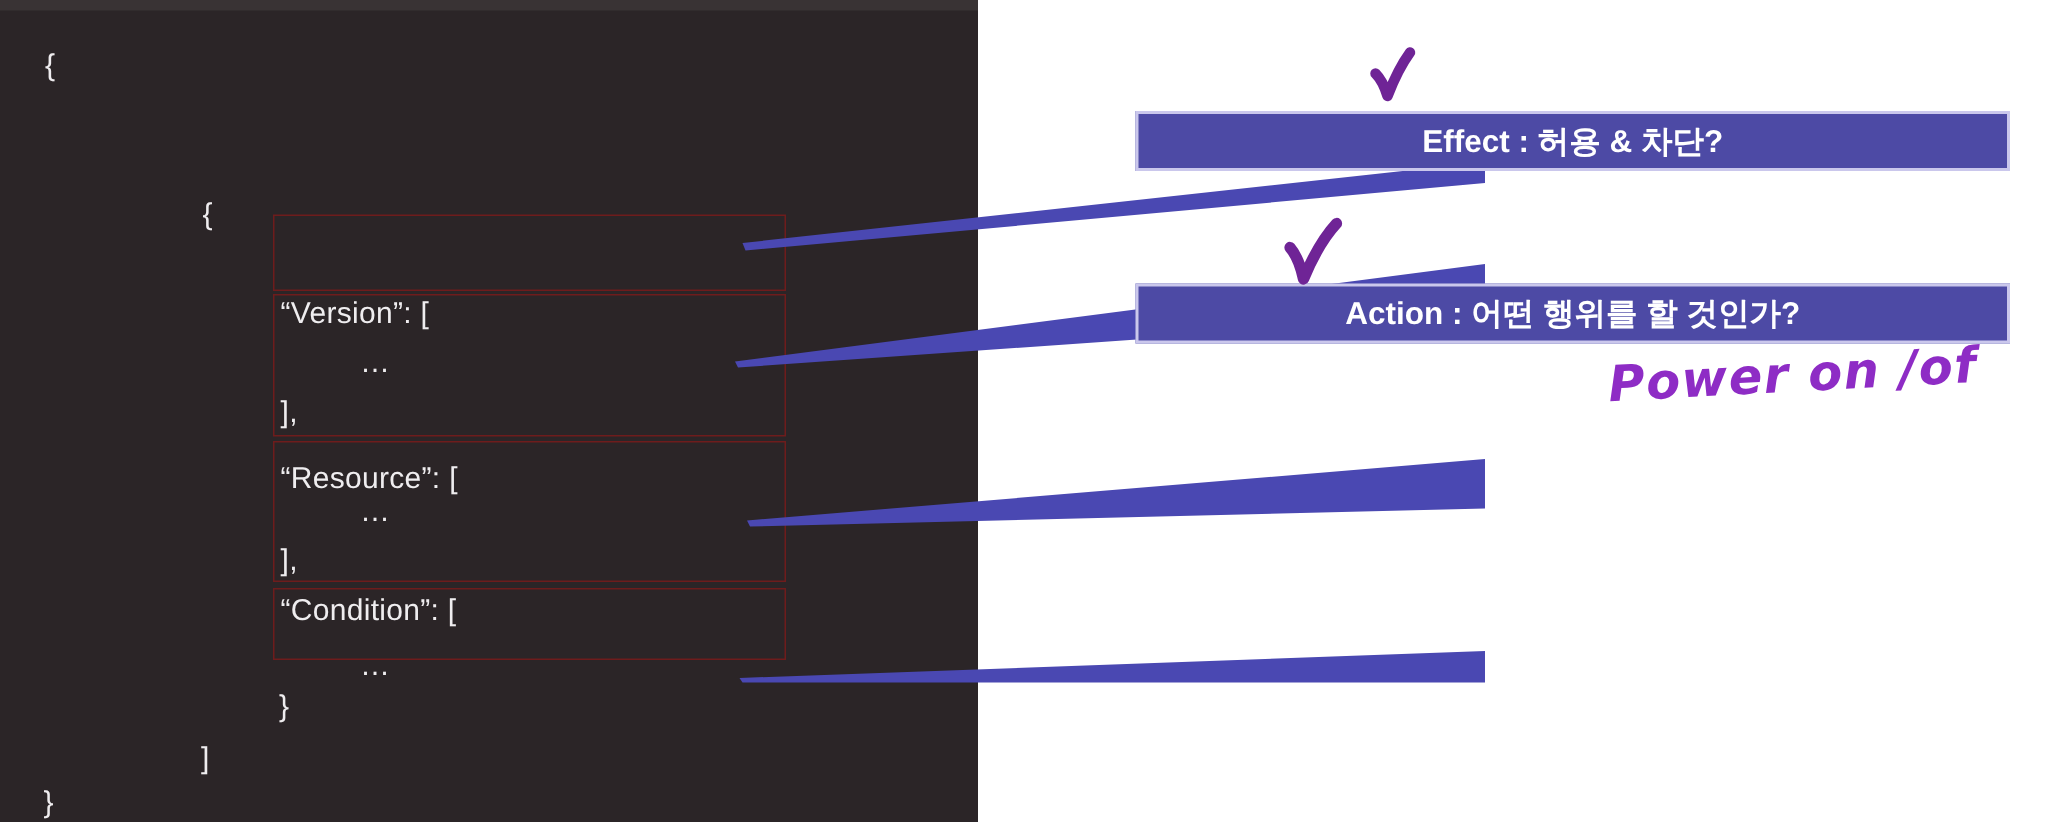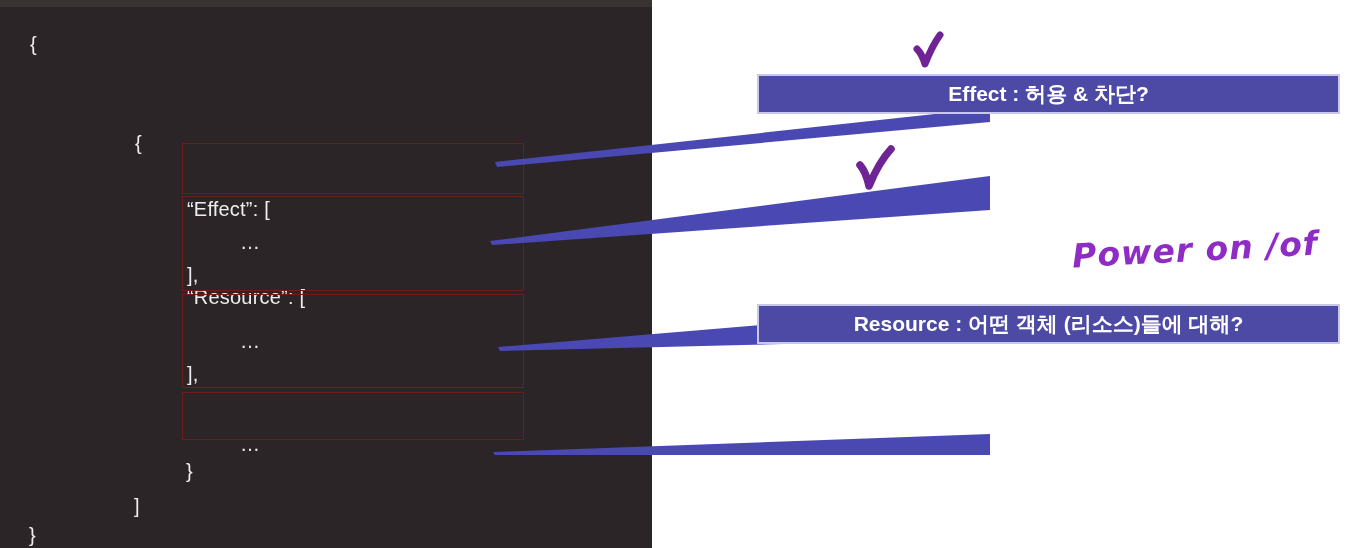--- a/index.html
+++ b/index.html
@@ -47,26 +47,27 @@
   }
 </style>
 </head>
 <body>
 
 <div class="stage">
 
   <div class="code-panel">
     <div class="code-line" style="left:30px;top:28px">{</div>
     <div class="code-line" style="left:135px;top:127px">{</div>
-    <div class="code-line" style="left:187px;top:193px">“Effect”: [</div>
+    <div class="code-line" style="left:187px;top:193px">“Version”: [</div>
     <div class="code-line" style="left:240px;top:226px">…</div>
     <div class="code-line" style="left:187px;top:259px">],</div>
-    <div class="code-line" style="left:187px;top:281px">“Resource”: [</div>
+    <div class="code-line" style="left:187px;top:303px">“Resource”: [</div>
     <div class="code-line" style="left:240px;top:325px">…</div>
     <div class="code-line" style="left:187px;top:358px">],</div>
+    <div class="code-line" style="left:187px;top:391px">“Condition”: [</div>
     <div class="code-line" style="left:240px;top:428px">…</div>
     <div class="code-line" style="left:186px;top:455px">}</div>
     <div class="code-line" style="left:134px;top:490px">]</div>
     <div class="code-line" style="left:29px;top:519px">}</div>
 
     <div class="red-box" style="top:143px;height:51px"></div>
     <div class="red-box" style="top:196px;height:95px"></div>
     <div class="red-box" style="top:294px;height:94px"></div>
     <div class="red-box" style="top:392px;height:48px"></div>
   </div>
@@ -74,22 +75,22 @@
   <svg class="overlay-svg" width="1371" height="548" viewBox="0 0 1371 548">
     <polygon points="495,162 990,108 990,122 497,167" fill="var(--beam,#4a48b2)"></polygon>
     <polygon points="490,241 990,176 990,210 492,245" fill="var(--beam,#4a48b2)"></polygon>
     <polygon points="498,347 990,306 990,339 500,351" fill="var(--beam,#4a48b2)"></polygon>
     <polygon points="493,452 990,434 990,455 495,455" fill="var(--beam,#4a48b2)"></polygon>
   </svg>
 
   <div class="banner" style="top:74px">
     <span class="label">Effect : 허용 &amp; 차단?</span>
   </div>
-  <div class="banner" style="top:304px">
-    <span class="label">Resource : 어떤 객체 (리소스)들에 대해?</span>
+  <div class="banner" style="top:189px">
+    <span class="label">Action : 어떤 행위를 할 것인가?</span>
   </div>
 
   <svg class="marks-svg" width="1371" height="548" viewBox="0 0 1371 548">
     <path d="M 917 49 Q 922 54 925 64 Q 932 46 940 35" fill="none" stroke="var(--check,#6f2496)" stroke-width="7" stroke-linecap="round" stroke-linejoin="round"></path>
     <path d="M 860 165 Q 866 172 869 186 Q 879 162 891 149" fill="none" stroke="var(--check,#6f2496)" stroke-width="7.5" stroke-linecap="round" stroke-linejoin="round"></path>
   </svg>
 
   <div class="handwriting">Power on /of</div>
 
 </div>

